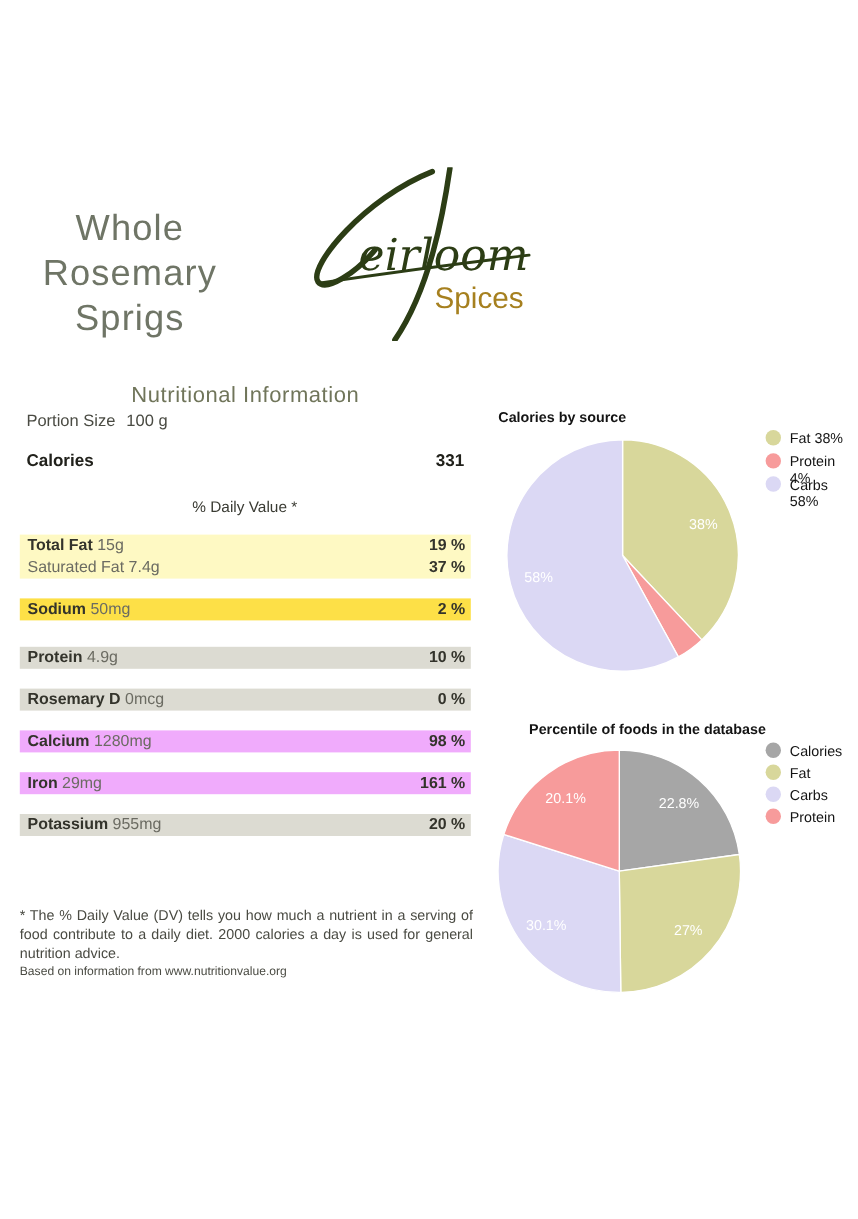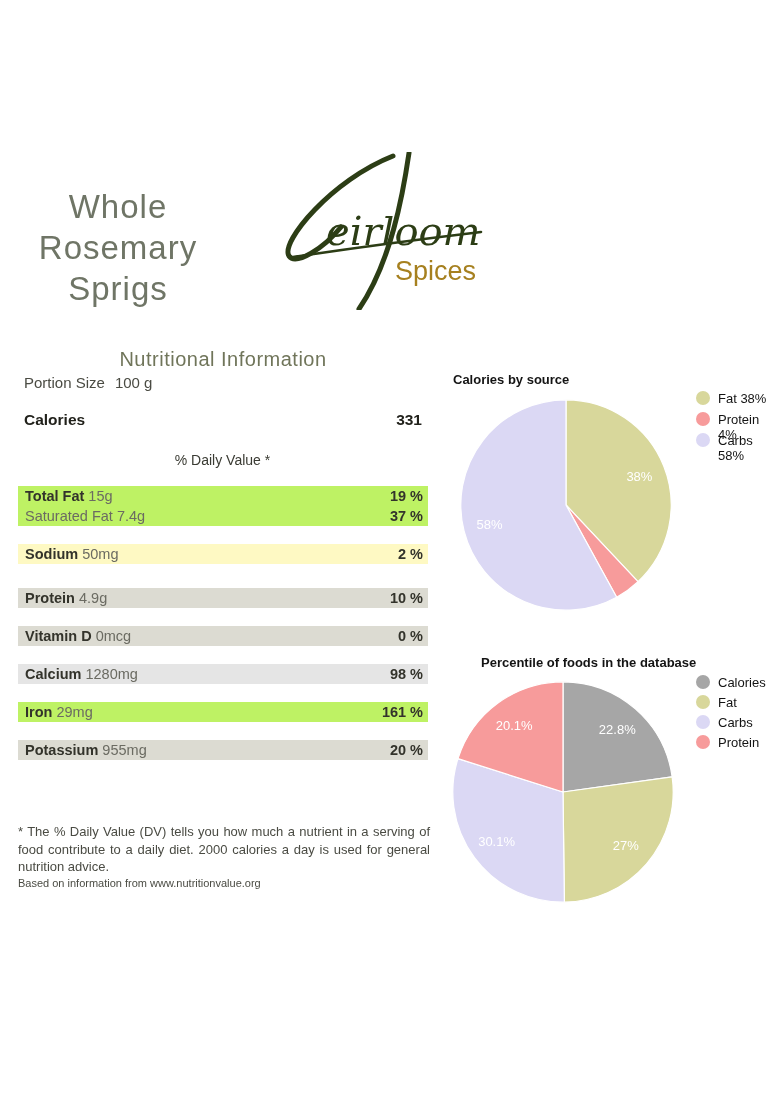--- a/index.html
+++ b/index.html
@@ -89,55 +89,55 @@
   </div>
 
   <div class="calories-row">
     <span>Calories</span>
     <span>331</span>
   </div>
 
   <div class="dv-header">% Daily Value *</div>
 
   <div class="nutri-table">
-      <div class="group" style="background: #bef264;">
+      <div class="group" style="background: #fef9c3;">
         <div class="row">
           <span><span class="n">Total Fat</span><span class="amt"> 15g</span></span>
           <span class="dv">19 %</span>
         </div>
         <div class="row sub">
           <span><span class="n">Saturated Fat</span><span class="amt"> 7.4g</span></span>
           <span class="dv">37 %</span>
         </div>
       </div>
-      <div class="group" style="background: #fef9c3;">
+      <div class="group" style="background: #fde047;">
         <div class="row">
           <span><span class="n">Sodium</span><span class="amt"> 50mg</span></span>
           <span class="dv">2 %</span>
         </div>
       </div>
       <div class="group" style="background: rgb(220, 219, 210); margin-top: 24px;">
         <div class="row">
           <span><span class="n">Protein</span><span class="amt"> 4.9g</span></span>
           <span class="dv">10 %</span>
         </div>
       </div>
       <div class="group" style="background: rgb(220, 219, 210);">
         <div class="row">
-          <span><span class="n">Vitamin D</span><span class="amt"> 0mcg</span></span>
+          <span><span class="n">Rosemary D</span><span class="amt"> 0mcg</span></span>
           <span class="dv">0 %</span>
         </div>
       </div>
-      <div class="group" style="background: #e5e5e5;">
+      <div class="group" style="background: #f0abfc;">
         <div class="row">
           <span><span class="n">Calcium</span><span class="amt"> 1280mg</span></span>
           <span class="dv">98 %</span>
         </div>
       </div>
-      <div class="group" style="background: #bef264;">
+      <div class="group" style="background: #f0abfc;">
         <div class="row">
           <span><span class="n">Iron</span><span class="amt"> 29mg</span></span>
           <span class="dv">161 %</span>
         </div>
       </div>
       <div class="group" style="background: rgb(220, 219, 210);">
         <div class="row">
           <span><span class="n">Potassium</span><span class="amt"> 955mg</span></span>
           <span class="dv">20 %</span>
         </div>

